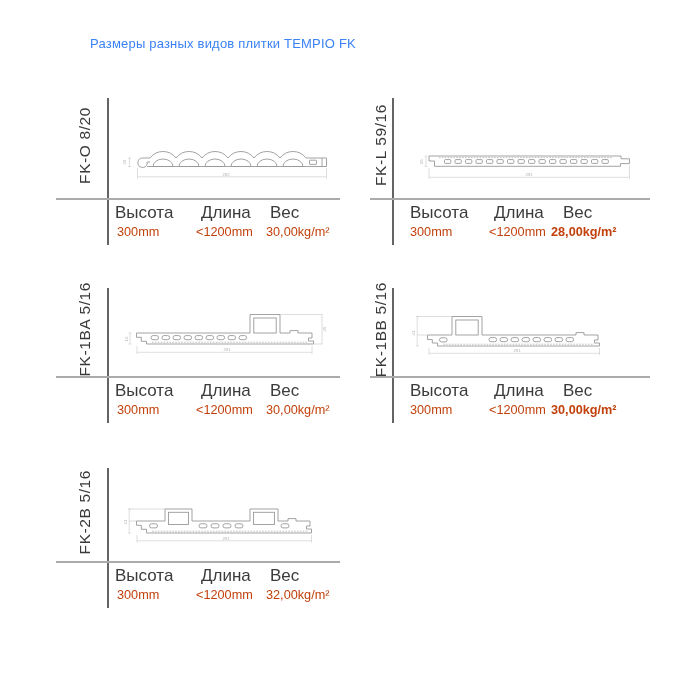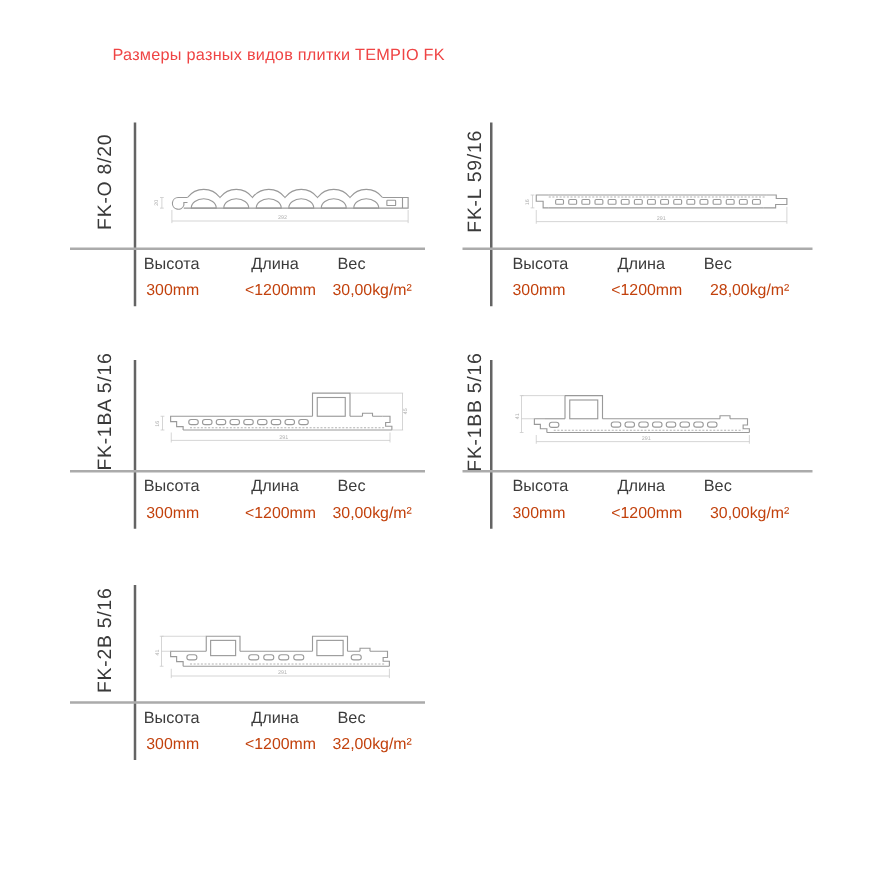--- a/index.html
+++ b/index.html
@@ -1,21 +1,21 @@
 <!DOCTYPE html>
 <html><head>
 <meta charset="utf-8">
 <style>
   html,body{margin:0;padding:0;}
   body{
     width:700px;height:700px;position:relative;background:#ffffff;
     font-family:"Liberation Sans", sans-serif;color:#3b3b3b;overflow:hidden;
   }
   .title{
-    position:absolute;left:90px;top:36px;font-size:13px;letter-spacing:.2px;color:#ef4444;
+    position:absolute;left:90px;top:36px;font-size:13px;letter-spacing:.2px;color:#3b82f6;
   }
   .section{position:absolute;width:280px;}
   #sec1{left:60px;top:90px;height:155px;}
   #sec2{left:370px;top:90px;height:155px;}
   #sec3{left:60px;top:280px;height:143px;}
   #sec4{left:370px;top:280px;height:143px;}
   #sec5{left:60px;top:460px;height:148px;}
 
   .vline{position:absolute;top:8px;bottom:0;width:1.6px;background:#646464;}
   .col-left  .vline{left:47px;}
@@ -30,28 +30,28 @@
   .vlabel span{
     writing-mode:vertical-rl;transform:rotate(180deg);
     font-size:15.5px;font-weight:500;letter-spacing:.6px;color:#393939;white-space:nowrap;
   }
 
   .rule{position:absolute;right:0;bottom:45px;height:2px;background:#ababab;}
   .col-left  .rule{left:-4px;}
   .col-right .rule{left:0;}
 
   .thead,.tvals{position:absolute;left:0;right:0;height:16px;}
-  .thead{bottom:26px;font-size:13px;color:#3b3b3b;}
+  .thead{bottom:26px;font-size:17px;color:#3b3b3b;}
   .tvals{bottom:4px;font-size:12.7px;color:#c2410c;}
   .thead span,.tvals span{position:absolute;white-space:nowrap;}
 
   .col-left  .thead .c1{left:55px;}  .col-left  .thead .c2{left:141px;} .col-left  .thead .c3{left:210px;}
   .col-left  .tvals .c1{left:57px;}  .col-left  .tvals .c2{left:136px;} .col-left  .tvals .c3{left:206px;}
   .col-right .thead .c1{left:40px;}  .col-right .thead .c2{left:124px;} .col-right .thead .c3{left:193px;}
-  .col-right .tvals .c1{left:40px;}  .col-right .tvals .c2{left:119px;} .col-right .tvals .c3{left:198px;}
+  .col-right .tvals .c1{left:40px;}  .col-right .tvals .c2{left:119px;} .col-right .tvals .c3{left:181px;font-weight:bold;}
 
   svg.drawing{position:absolute;overflow:visible;}
   #sec1 svg.drawing{left:60px;top:55px;}
   #sec2 svg.drawing{left:45px;top:55px;}
   #sec3 svg.drawing{left:62px;top:28px;}
   #sec4 svg.drawing{left:40px;top:28px;}
   #sec5 svg.drawing{left:62px;top:40px;}
 
   .profile{stroke:#999999;stroke-width:.9;fill:none;}
   .texture{stroke:#a6a6a6;stroke-width:.7;fill:none;stroke-dasharray:1.6 1.3;}

